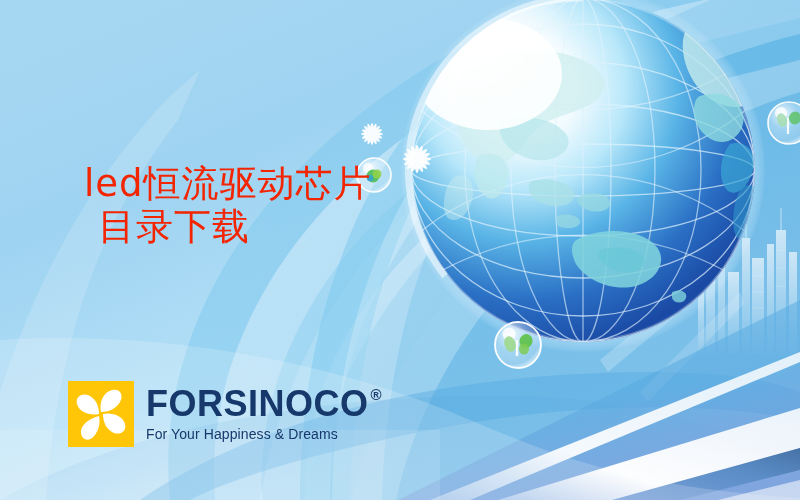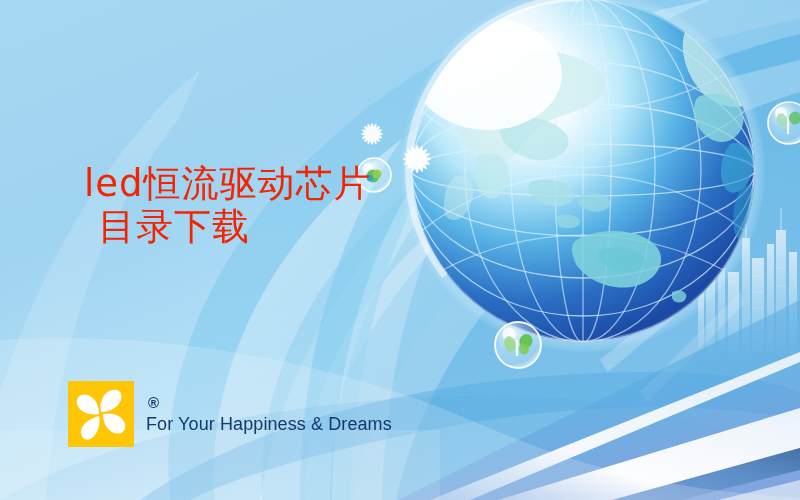--- a/index.html
+++ b/index.html
@@ -84,21 +84,21 @@
   #logo-reg {
     color: #16386b;
     font-size: 15px;
     font-weight: bold;
     margin-left: 2px;
     margin-top: 1px;
     font-family: "Liberation Sans", sans-serif;
   }
   #logo-tagline {
     color: #16386b;
-    font-size: 18px;
+    font-size: 14px;
     letter-spacing: 0.1px;
     margin-top: 4px;
     font-family: "Liberation Sans", sans-serif;
   }
 </style>
 </head>
 <body>
 
 <div id="banner">
 
@@ -414,20 +414,21 @@
           <path d="M 33,31 C 31,22 35,11 44,9 C 52,7 56,14 52,21 C 48,28 40,31 33,31 Z"></path>
           <path d="M 31,33 C 22,35 11,31 9,23 C 7,15 15,11 22,15 C 29,19 31,27 31,33 Z" transform="rotate(0 33 33)"></path>
           <path d="M 31,35 C 22,37 12,44 13,52 C 14,60 22,61 27,54 C 32,47 32,39 31,35 Z"></path>
           <path d="M 35,33 C 44,31 55,35 57,43 C 59,51 51,55 44,51 C 37,47 35,39 35,33 Z"></path>
         </g>
       </svg>
     </div>
 
     <div id="logo-text">
       <div id="logo-wordmark-row">
+        <span id="logo-wordmark">FORSINOCO</span>
         <span id="logo-reg">®</span>
       </div>
       <div id="logo-tagline">For Your Happiness &amp; Dreams</div>
     </div>
 
   </div>
 
 </div>
 
 </body></html>

